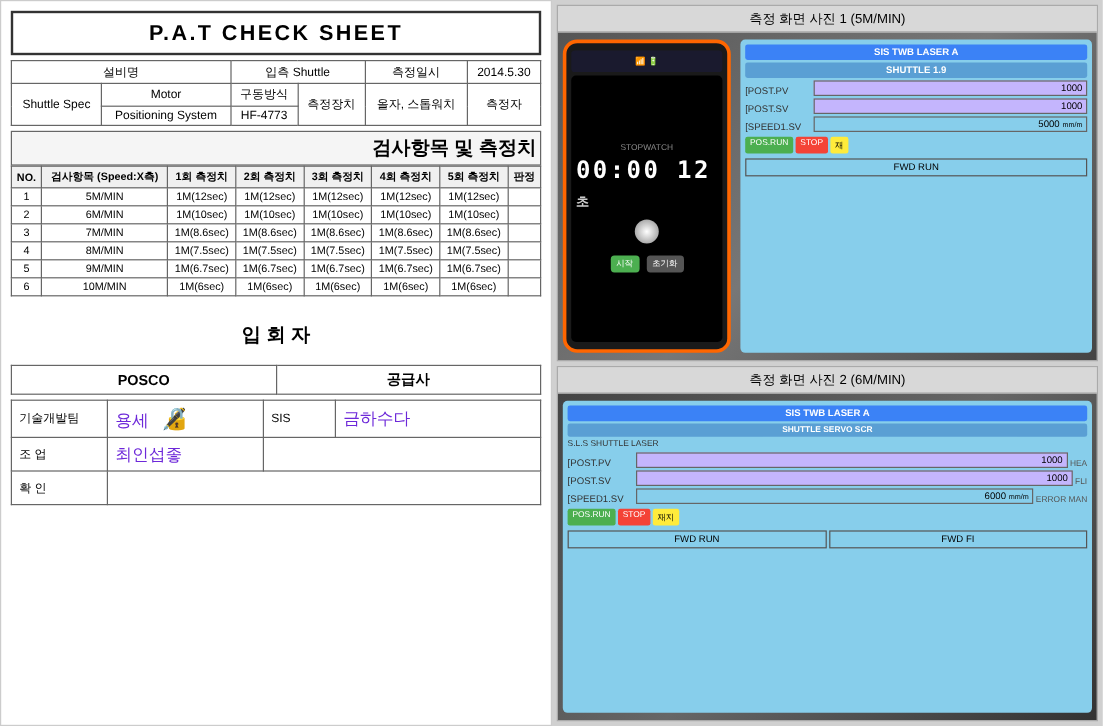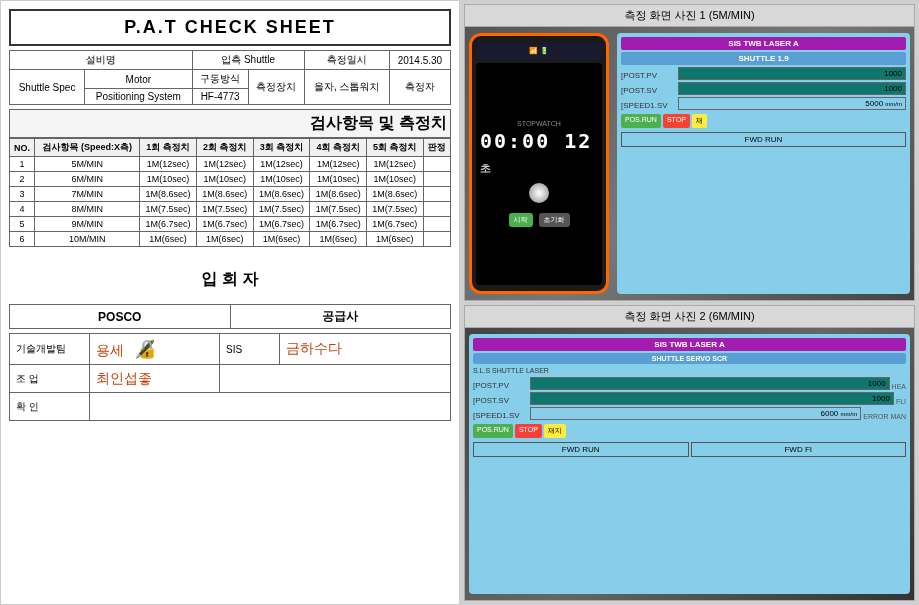--- a/index.html
+++ b/index.html
@@ -183,21 +183,21 @@
       border-radius: 4px;
       padding: 4px;
       font-size: 8px;
       display: flex;
       flex-direction: column;
       gap: 2px;
       overflow: hidden;
     }
 
     .ctrl-title {
-      background: #a21caf;
+      background: #3b82f6;
       color: white;
       text-align: center;
       padding: 2px;
       font-size: 8px;
       font-weight: bold;
       border-radius: 2px;
     }
 
     .ctrl-row {
       display: flex;
@@ -206,21 +206,21 @@
       font-size: 8px;
     }
 
     .ctrl-label {
       color: #333;
       width: 55px;
       flex-shrink: 0;
     }
 
     .ctrl-value {
-      background: #0f766e;
+      background: #c4b5fd;
       border: 1px solid #666;
       padding: 1px 3px;
       flex: 1;
       text-align: right;
       font-size: 8px;
     }
 
     .ctrl-btn {
       padding: 2px 4px;
       font-size: 7px;
@@ -250,21 +250,21 @@
       position: relative;
       z-index: 1;
       display: flex;
       width: 100%;
     }
 
     
     .sig-content {
       font-family: Liberation Sans, sans-serif;
       font-size: 14px;
-      color: #c2410c;
+      color: #6d28d9;
     }
   </style>
 </head>
 <body>
 
 <div class="left-panel">
 
   <div class="doc-title">P.A.T CHECK SHEET</div>
 
   <table class="info-table">

